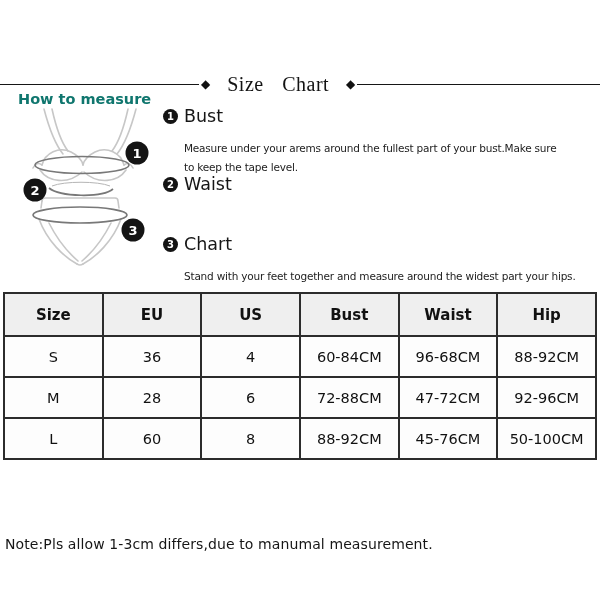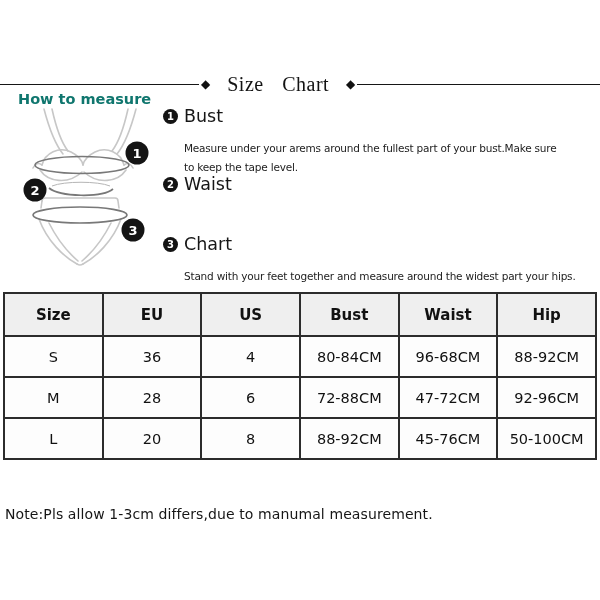--- a/index.html
+++ b/index.html
@@ -27,21 +27,21 @@
          font-size:10px;font-weight:bold;line-height:15px;text-align:center;flex:0 0 15px;}
   .sec-label{font-size:17.5px;color:#161616;}
   .sec-body{margin:13px 0 0 21px;font-size:10.5px;font-weight:500;letter-spacing:-.2px;
             line-height:18.5px;color:#1c1c1c;white-space:pre-line;}
   
   .size-table{position:absolute;left:3px;top:292px;width:594px;border-collapse:collapse;table-layout:fixed;}
   .size-table th,.size-table td{border:2px solid #2c2c2c;text-align:center;vertical-align:middle;padding:0;}
   .size-table th{height:41px;font-size:15px;font-weight:bold;background:#efefef;color:#111;}
   .size-table td{height:39px;font-size:14.5px;font-weight:500;background:#fdfdfd;color:#111;}
   
-  .note{position:absolute;left:5px;top:506px;font-size:14px;font-weight:500;letter-spacing:.1px;color:#161616;}
+  .note{position:absolute;left:5px;top:536px;font-size:14px;font-weight:500;letter-spacing:.1px;color:#161616;}
 </style>
 </head>
 <body>
 
 <div class="page">
 
   <div class="title-row">
     <span class="rule rule-left"></span>
     <span class="diamond">◆</span>
     <span class="title-text">Size Chart</span>
@@ -120,35 +120,35 @@
         <th>Bust</th>
         <th>Waist</th>
         <th>Hip</th>
       </tr>
     </thead>
     <tbody>
       <tr>
         <td>S</td>
         <td>36</td>
         <td>4</td>
-        <td>80-84CM</td>
+        <td>60-84CM</td>
         <td>96-68CM</td>
         <td>88-92CM</td>
       </tr>
       <tr>
         <td>M</td>
         <td>28</td>
         <td>6</td>
         <td>72-88CM</td>
         <td>47-72CM</td>
         <td>92-96CM</td>
       </tr>
       <tr>
         <td>L</td>
-        <td>20</td>
+        <td>60</td>
         <td>8</td>
         <td>88-92CM</td>
         <td>45-76CM</td>
         <td>50-100CM</td>
       </tr>
     </tbody>
   </table>
 
   <div class="note">Note:Pls allow 1-3cm differs,due to manumal measurement.</div>
 

